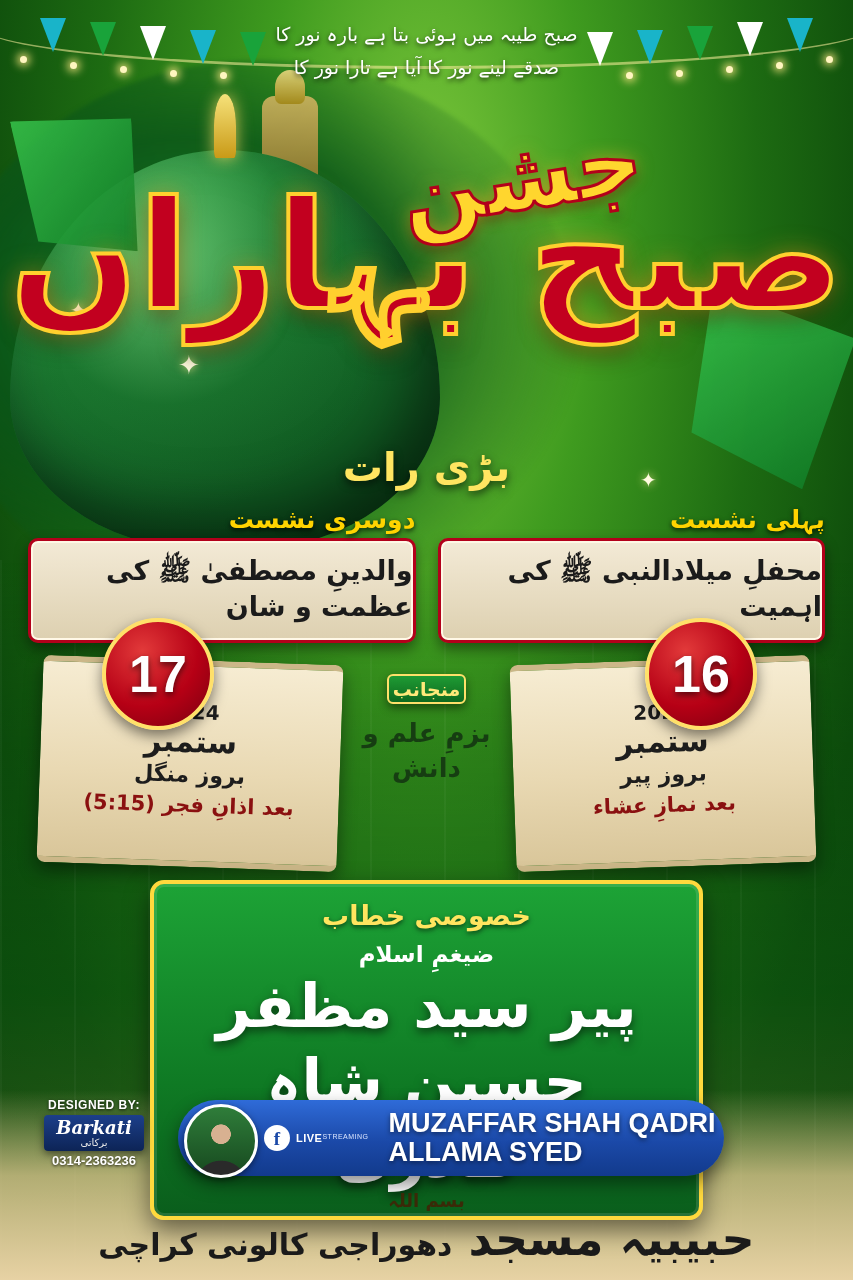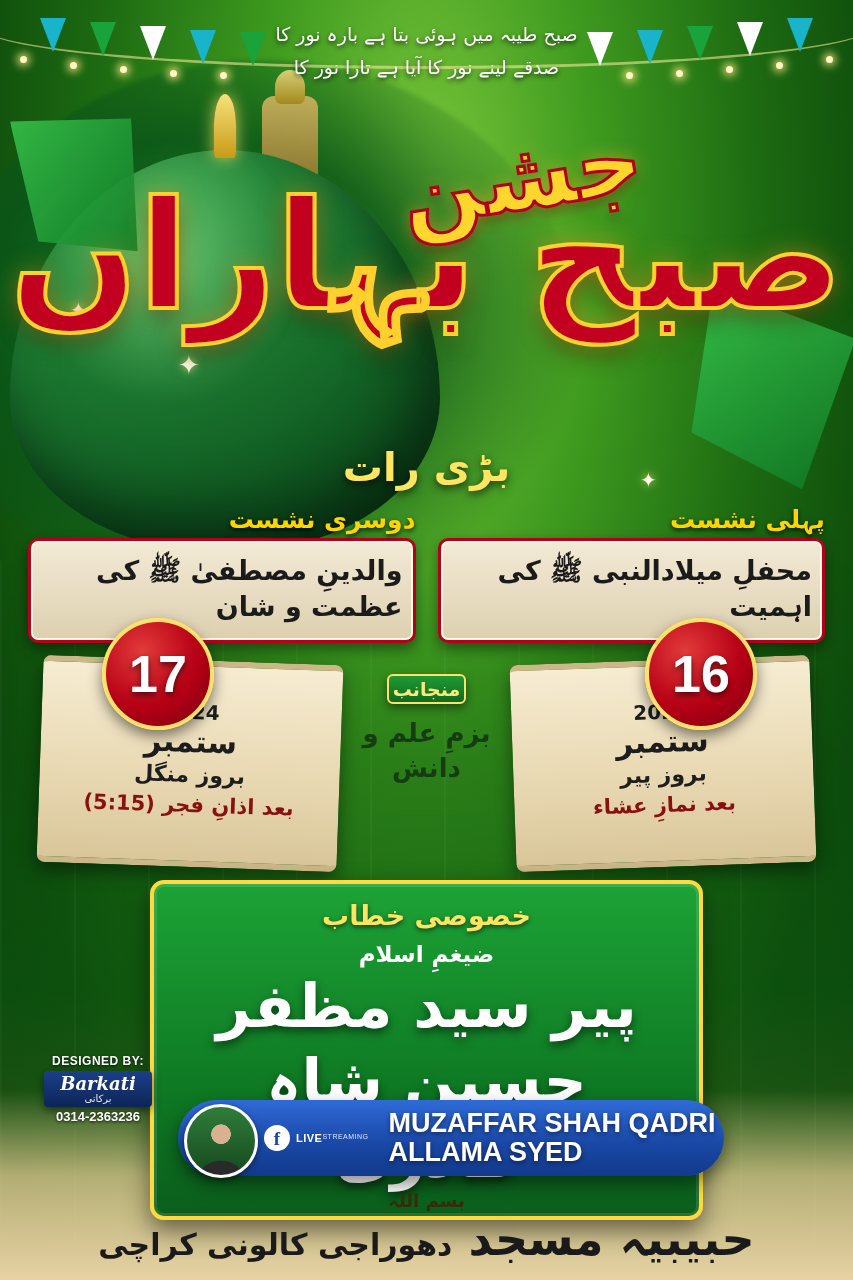--- a/index.html
+++ b/index.html
@@ -201,21 +201,21 @@
     font-weight: bold;
     color: #ffd400;
     text-shadow: 0 2px 5px rgba(0,0,0,.8);
     margin-bottom: 4px;
   }
   .session-box {
     background: linear-gradient(180deg, #f3ead6 0%, #ddd0b0 100%);
     border: 3px solid #b3001b;
     border-radius: 10px;
     box-shadow: 0 6px 14px rgba(0,0,0,.45), inset 0 0 0 2px #fff8e6;
-    padding: 12px 10px 14px;
+    padding: 12px 0 14px;
     min-height: 62px;
     display: flex;
     align-items: center;
     justify-content: center;
   }
   .session-box span {
     font-family: "DejaVu Sans", sans-serif;
     font-size: 27px;
     font-weight: bold;
     color: #1b1b1b;
@@ -350,22 +350,22 @@
     font-weight: bold;
     color: #ffffff;
     line-height: 1.25;
     text-shadow: 0 4px 10px rgba(0,0,0,.55);
     letter-spacing: -2px;
   }
 
   
   .designer {
     position: absolute;
-    left: 44px; top: 1054px;
-    width: 108px;
+    left: 44px; top: 1098px;
+    width: 100px;
     text-align: center;
     color: #ffffff;
     font-family: "Liberation Sans", sans-serif;
   }
   .designer-label {
     font-size: 12px;
     font-weight: bold;
     letter-spacing: .5px;
     text-shadow: 0 1px 3px rgba(0,0,0,.8);
   }

